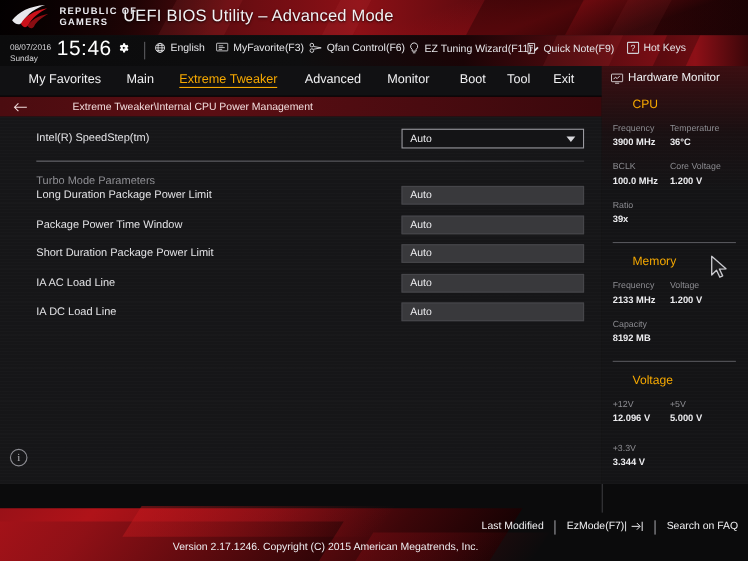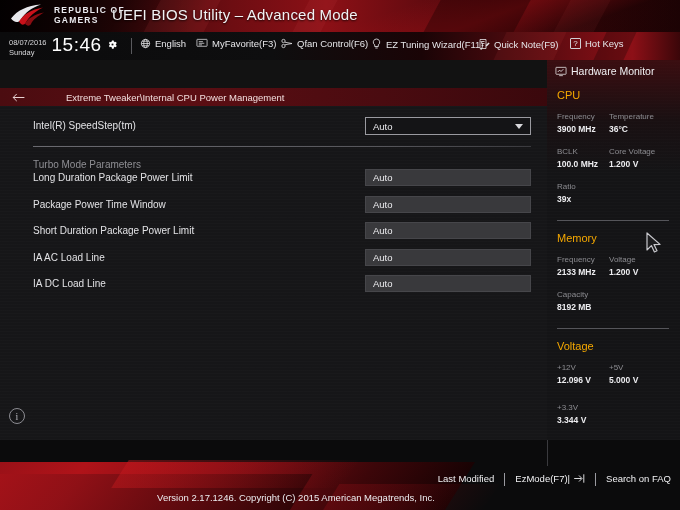--- a/index.html
+++ b/index.html
@@ -150,21 +150,21 @@
       linear-gradient(180deg, rgba(90,8,12,0.55) 0%, rgba(40,4,6,0.25) 16%, rgba(0,0,0,0) 30%),
       repeating-linear-gradient(0deg, rgba(255,255,255,0.012) 0px, rgba(255,255,255,0.012) 1px, rgba(0,0,0,0) 1px, rgba(0,0,0,0) 3px),
       #141416;
   }
   .hm-header {
     position: absolute; top: 5px; left: 8px;
     display: flex; align-items: center; gap: 4px;
     font-size: 10.5px; color: #f0f0f2;
   }
   .sb-group-title {
-    position: absolute; left: 10px;
+    position: absolute; left: 28px;
     font-size: 11px; color: #f5a800; font-weight: normal; text-align: center;
   }
   .sb-key { position: absolute; font-size: 8px; color: #8c8c91; white-space: nowrap; }
   .sb-val { position: absolute; font-size: 8.5px; color: #ececef; font-weight: bold; white-space: nowrap; }
   .sb-div { position: absolute; left: 10px; width: 112px; height: 1px; background: #55555a; }
 
   .cursor { position: absolute; left: 645px; top: 232px; pointer-events: none; }
 
   
   .bottom {
@@ -295,20 +295,30 @@
       </svg>
       <span>Quick Note(F9)</span>
     </div>
 
     <div class="tool-item" style="left:570px;">
       <span class="glyphbox">?</span>
       <span>Hot Keys</span>
     </div>
   </div>
 
+  <div class="menubar">
+    <div class="menu-item" style="left:26px;">My Favorites</div>
+    <div class="menu-item" style="left:115px;">Main</div>
+    <div class="menu-item active" style="left:163px;">Extreme Tweaker</div>
+    <div class="menu-item" style="left:277px;">Advanced</div>
+    <div class="menu-item" style="left:352px;">Monitor</div>
+    <div class="menu-item" style="left:418px;">Boot</div>
+    <div class="menu-item" style="left:461px;">Tool</div>
+    <div class="menu-item" style="left:503px;">Exit</div>
+  </div>
 
   <div class="breadcrumb">
     <svg width="13" height="11" viewBox="0 0 22 16" fill="none" stroke="#f2dede" stroke-width="1.6">
       <path d="M21 8H2M8 2L2 8l6 6"></path>
     </svg>
     <span class="bc-text">Extreme Tweaker\Internal CPU Power Management</span>
   </div>
 
   <div class="main">
 

